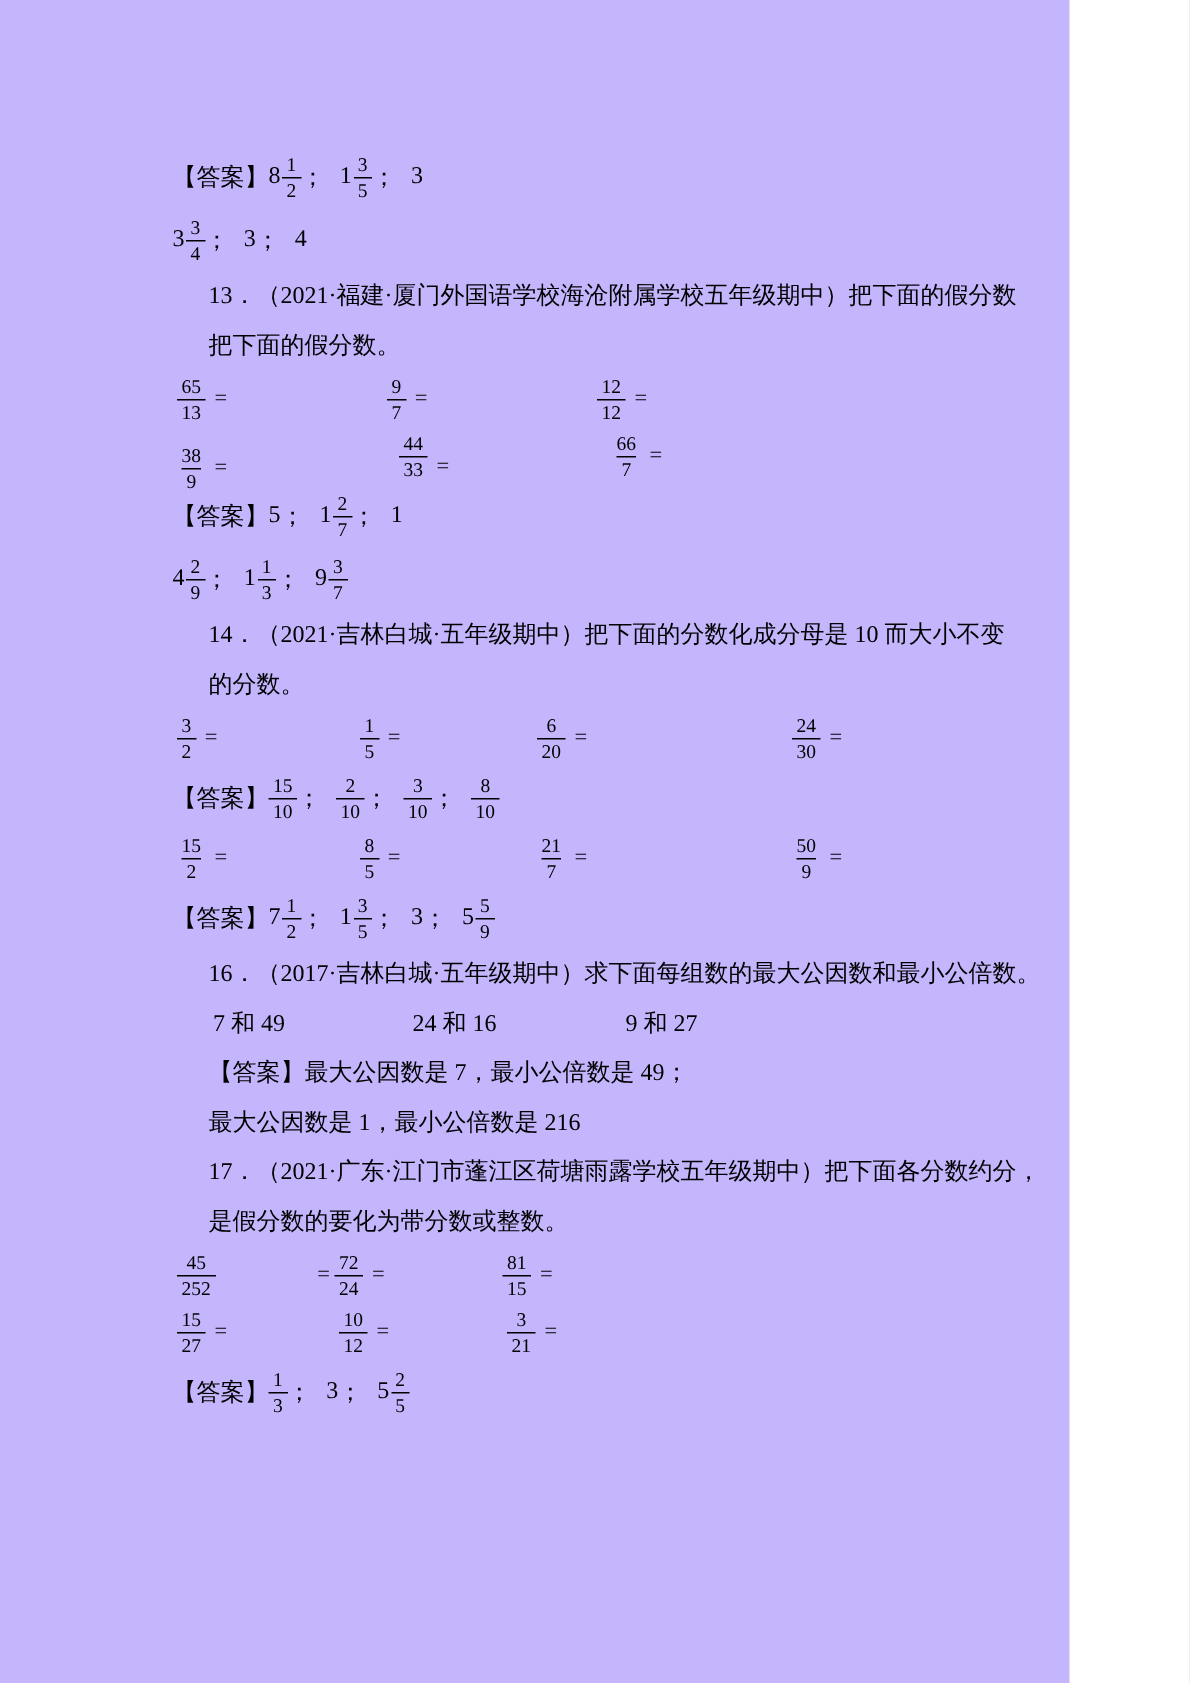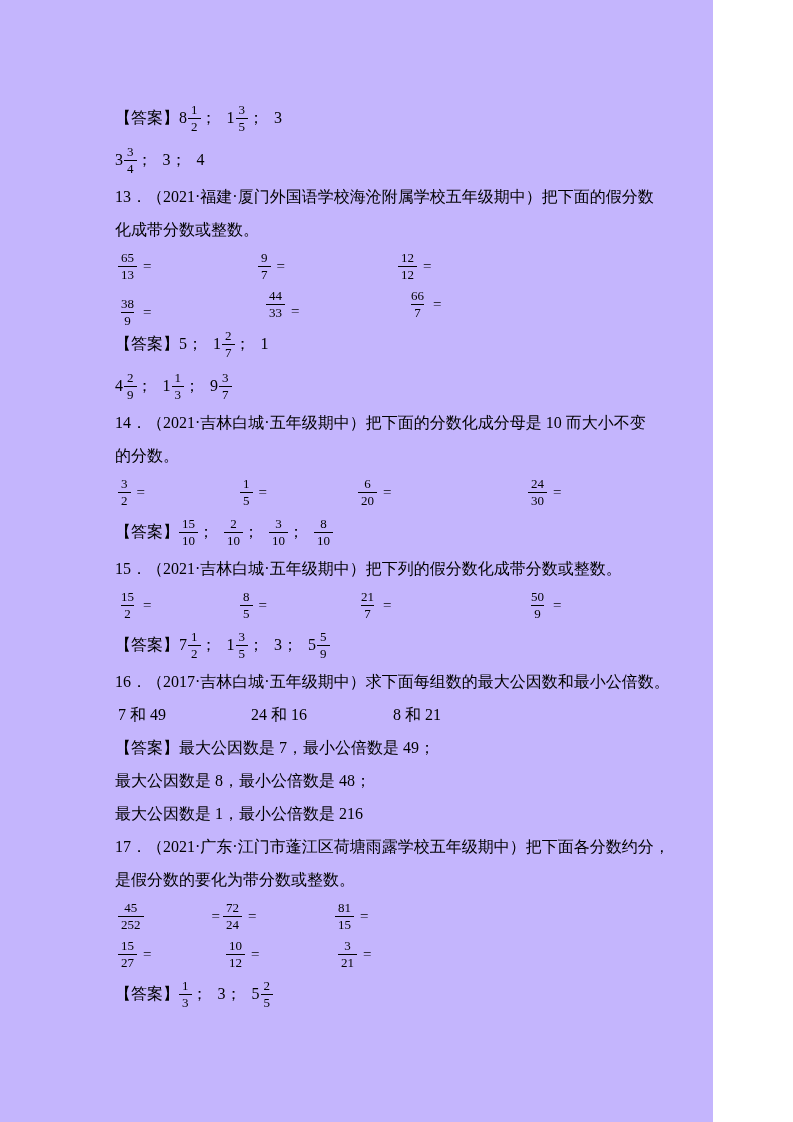--- a/index.html
+++ b/index.html
@@ -14,21 +14,21 @@
     width: 713px; height: 1122px;
     background: #c4b5fd;
     padding: 97px 98px 0 115px;
     overflow: hidden;
   }
   .line {
     display: flex;
     align-items: center;
     white-space: nowrap;
   }
-  .h-text  { height: 33px; font-size: 16px; }
+  .h-text  { height: 33px; font-size: 16px; margin-left: 24px; }
   .h-frac  { height: 38px; }
   .h-afrac { height: 42px; font-size: 16px; }
 
   .cell {
     display: inline-flex;
     align-items: center;
     flex: 0 0 auto;
     padding-left: 3px;
   }
   .frac {
@@ -80,21 +80,21 @@
       </span>
       <span class="run sep">；</span>
       <span class="run">3</span>
       <span class="run sep">；</span>
       <span class="run">4</span>
     </div>
     <div class="line h-text">
       <span class="run">13．（2021·福建·厦门外国语学校海沧附属学校五年级期中）把下面的假分数</span>
     </div>
     <div class="line h-text">
-      <span class="run">化成带分数或整数。</span>
+      <span class="run">把下面的假分数。</span>
     </div>
     <div class="line h-frac">
       <span class="cell" style="width: 140px;">
         <span class="frac">
           <span class="fnum">65</span>
           <span class="fden">13</span>
         </span>
         <span class="eq">=</span>
       </span>
       <span class="cell" style="width: 140px;">
@@ -225,23 +225,20 @@
       <span class="frac">
         <span class="fnum">3</span>
         <span class="fden">10</span>
       </span>
       <span class="run sep">；</span>
       <span class="frac">
         <span class="fnum">8</span>
         <span class="fden">10</span>
       </span>
     </div>
-    <div class="line h-text">
-      <span class="run">15．（2021·吉林白城·五年级期中）把下列的假分数化成带分数或整数。</span>
-    </div>
     <div class="line h-frac">
       <span class="cell" style="width: 122px;">
         <span class="frac">
           <span class="fnum">15</span>
           <span class="fden">2</span>
         </span>
         <span class="eq">=</span>
       </span>
       <span class="cell" style="width: 118px;">
         <span class="frac">
@@ -297,28 +294,25 @@
       <span class="run">16．（2017·吉林白城·五年级期中）求下面每组数的最大公因数和最小公倍数。</span>
     </div>
     <div class="line h-text">
       <span class="cell" style="width: 133px;">
         <span class="run">7 和 49</span>
       </span>
       <span class="cell" style="width: 142px; font-family: Liberation Serif, serif;">
         <span class="run">24 和 16</span>
       </span>
       <span class="cell">
-        <span class="run">8 和 21</span>
+        <span class="run">9 和 27</span>
       </span>
     </div>
     <div class="line h-text">
       <span class="run">【答案】最大公因数是 7，最小公倍数是 49；</span>
-    </div>
-    <div class="line h-text">
-      <span class="run">最大公因数是 8，最小公倍数是 48；</span>
     </div>
     <div class="line h-text">
       <span class="run">最大公因数是 1，最小公倍数是 216</span>
     </div>
     <div class="line h-text">
       <span class="run">17．（2021·广东·江门市蓬江区荷塘雨露学校五年级期中）把下面各分数约分，</span>
     </div>
     <div class="line h-text">
       <span class="run">是假分数的要化为带分数或整数。</span>
     </div>

